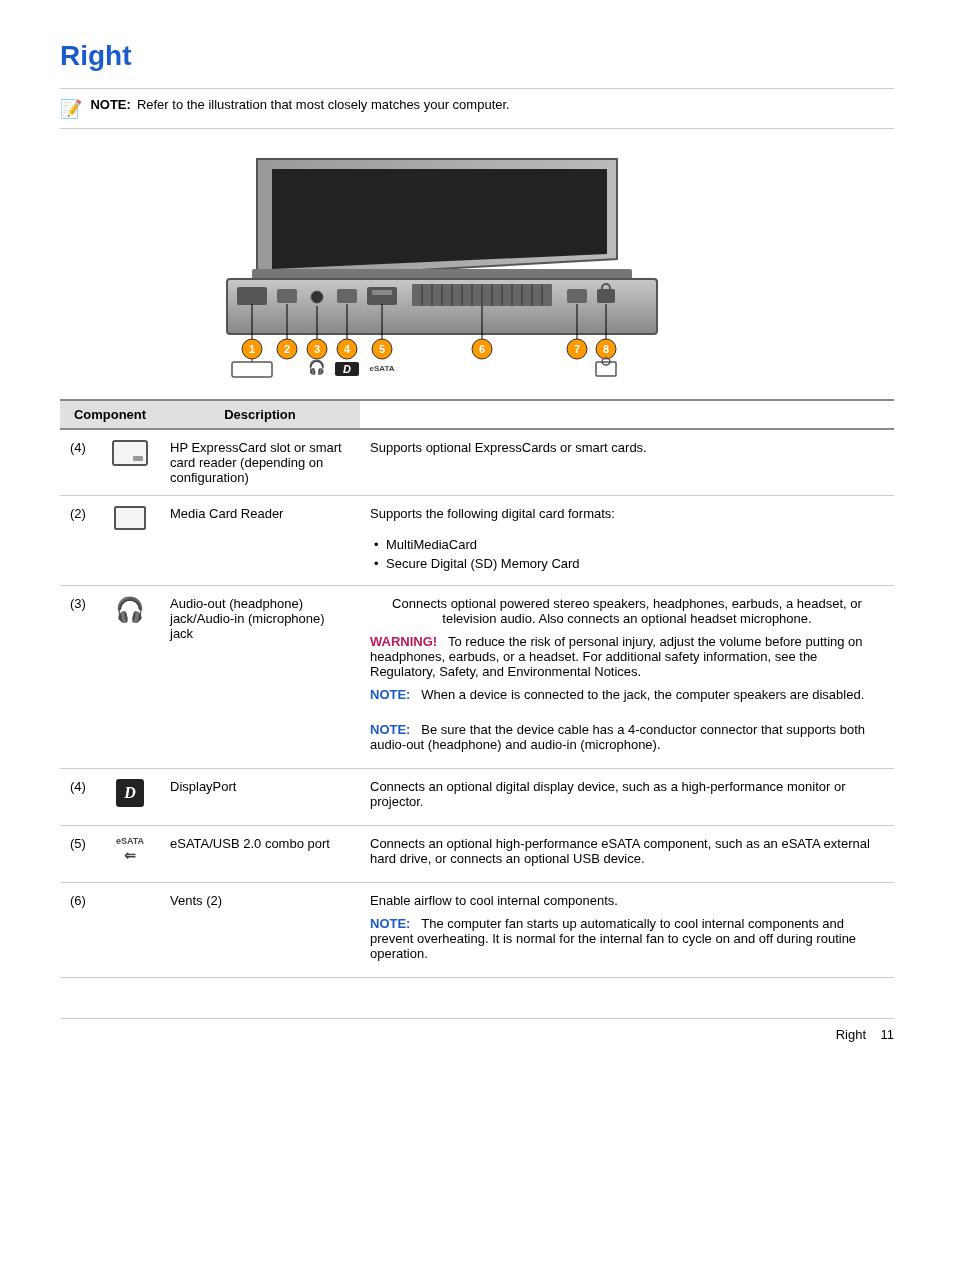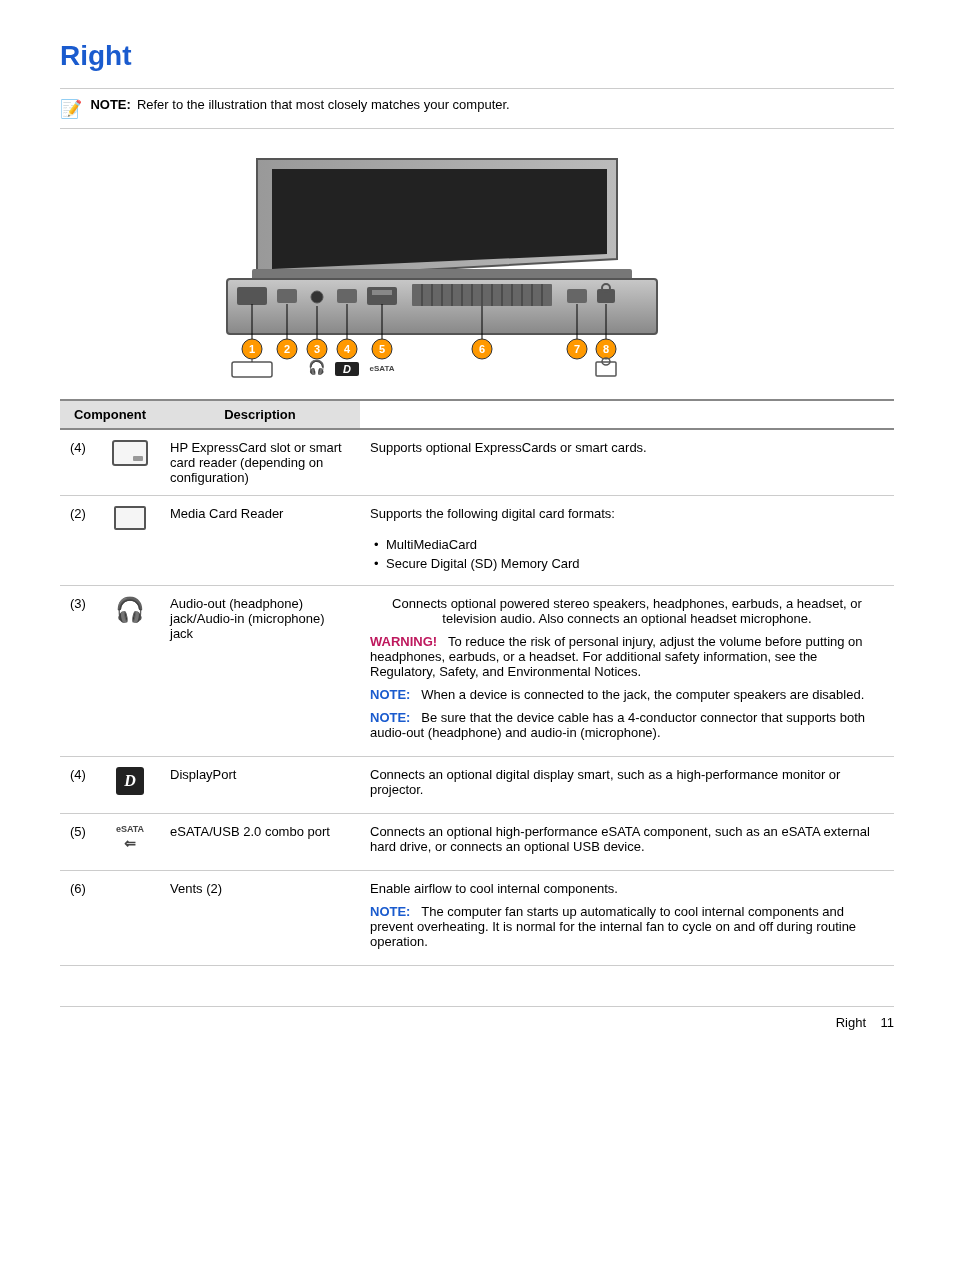--- a/index.html
+++ b/index.html
@@ -239,32 +239,32 @@
     <td class="desc-col">
           <p style="margin-bottom:6px;text-align:center;">Connects optional powered stereo speakers, headphones, earbuds, a headset, or television audio. Also connects an optional headset microphone.</p>
           <p style="margin-top:8px;margin-bottom:6px;">
         <span class="warning-label">WARNING!</span>
         &nbsp;&nbsp;To reduce the risk of personal injury, adjust the volume before putting on headphones, earbuds, or a headset. For additional safety information, see the Regulatory, Safety, and Environmental Notices.
       </p>
           <p style="margin-top:8px;margin-bottom:6px;">
         <span class="note-inline-label">NOTE:</span>
         &nbsp;&nbsp;When a device is connected to the jack, the computer speakers are disabled.
       </p>
-          <p style="margin-top:8px;margin-bottom:6px;">
+          <p style="margin-top:20px;margin-bottom:6px;">
         <span class="note-inline-label">NOTE:</span>
         &nbsp;&nbsp;Be sure that the device cable has a 4-conductor connector that supports both audio-out (headphone) and audio-in (microphone).
       </p>
         </td>
   </tr>
       <tr>
     <td class="num-col">(4)</td>
     <td class="icon-col"><div style="background:#222;color:#fff;width:28px;height:28px;border-radius:3px;display:inline-flex;align-items:center;justify-content:center;font-size:16px;font-weight:bold;font-style:italic;font-family:serif;">D</div></td>
     <td class="name-col">DisplayPort</td>
     <td class="desc-col">
-          <p style="margin-bottom:6px;">Connects an optional digital display smart, such as a high-performance monitor or projector.</p>
+          <p style="margin-bottom:6px;">Connects an optional digital display device, such as a high-performance monitor or projector.</p>
         </td>
   </tr>
       <tr>
     <td class="num-col">(5)</td>
     <td class="icon-col">
           <div style="display:flex;flex-direction:column;align-items:center;font-size:9px;font-weight:bold;color:#444;line-height:1.2;">
         <span>eSATA</span>
         <span style="font-size:14px;">⇐</span>
       </div>
         </td>

